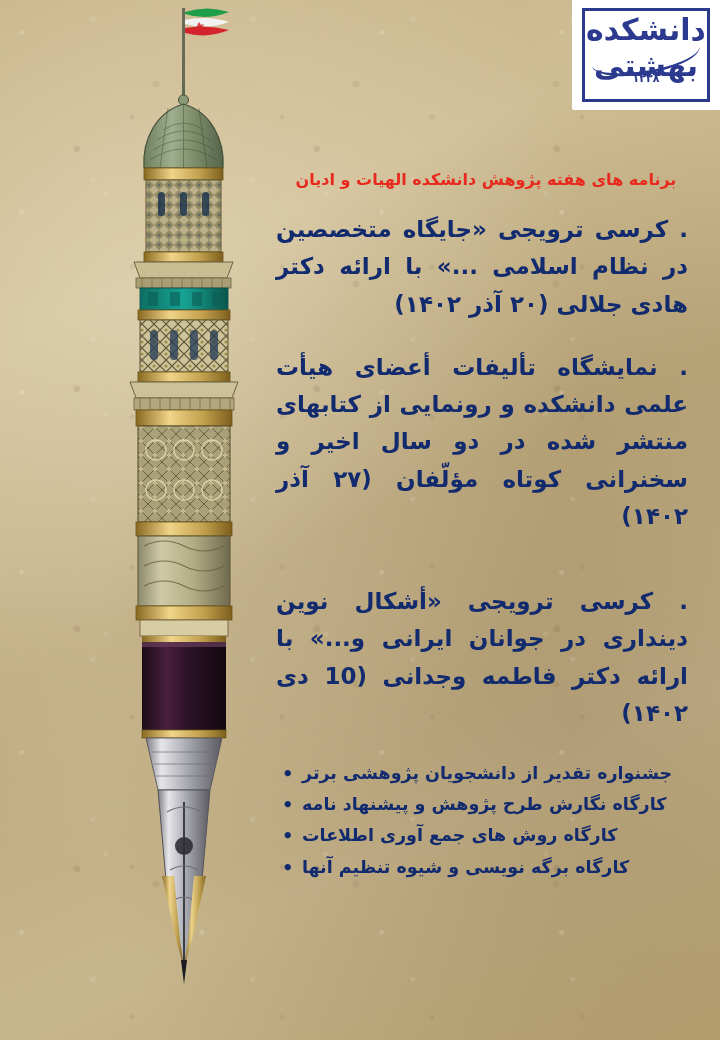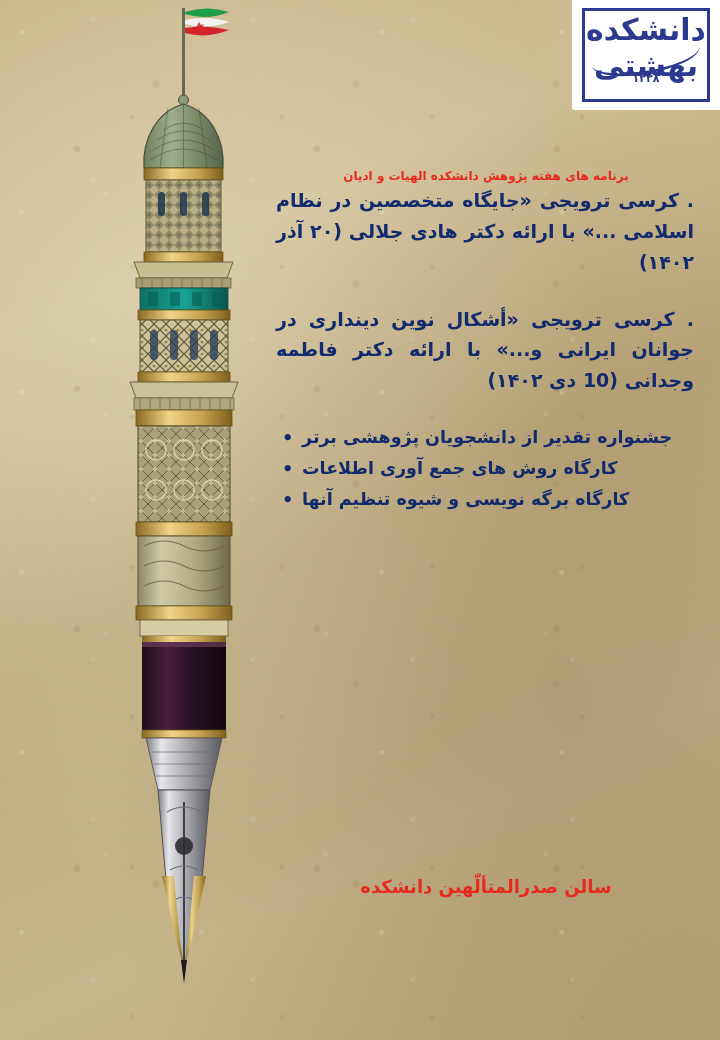--- a/index.html
+++ b/index.html
@@ -103,33 +103,33 @@
   .content {
     position: absolute;
     top: 168px;
     right: 24px;
     width: 420px;
     z-index: 4;
     text-align: right;
   }
   .headline {
     color: #e8291e;
-    font-size: 12px;
+    font-size: 16px;
     font-weight: bold;
     line-height: 1.45;
-    margin: 0 0 0 0;
+    margin: 0 0 20px 0;
     text-align: center;
     direction: rtl;
   }
   .para {
     color: #122a6e;
-    font-size: 19px;
+    font-size: 23px;
     font-weight: bold;
     line-height: 1.62;
-    margin: 0 2px 26px 0;
+    margin: 0 8px 26px 0;
     direction: rtl;
     text-align: justify;
     text-align-last: right;
   }
   .para.block-2 { margin-bottom: 48px; }
   .para.block-3 { margin-bottom: 26px; }
 
   ul.bullets {
     list-style: none;
     margin: 0 0 0 0;
@@ -351,24 +351,25 @@
         <div class="calli l3">۱۳۳۸</div>
       </div>
     </div>
   </div>
 
   <div class="content">
 
     <p class="headline">برنامه های هفته پژوهش دانشکده الهیات و ادیان</p>
 
     <p class="para block-1">. کرسی ترویجی «جایگاه متخصصین در نظام اسلامی ...» با ارائه دکتر هادی جلالی (۲۰ آذر ۱۴۰۲)</p>
+    <p class="para block-2">. نمایشگاه تألیفات أعضای هیأت علمی دانشکده و رونمایی از کتابهای منتشر شده در دو سال اخیر و سخنرانی کوتاه مؤلّفان (۲۷ آذر ۱۴۰۲)</p>
     <p class="para block-3">. کرسی ترویجی «أشکال نوین دینداری در جوانان ایرانی و...» با ارائه دکتر فاطمه وجدانی (10 دی ۱۴۰۲)</p>
 
     <ul class="bullets">
       <li>جشنواره تقدیر از دانشجویان پژوهشی برتر</li>
+      <li>کارگاه نگارش طرح پژوهش و پیشنهاد نامه</li>
       <li>کارگاه روش های جمع آوری اطلاعات</li>
       <li>کارگاه برگه نویسی و شیوه تنظیم آنها</li>
     </ul>
   </div>
 
-  <div class="footer-note">سالن صدرالمتألّهین دانشکده</div>
 
 </div>
 
 </body></html>

